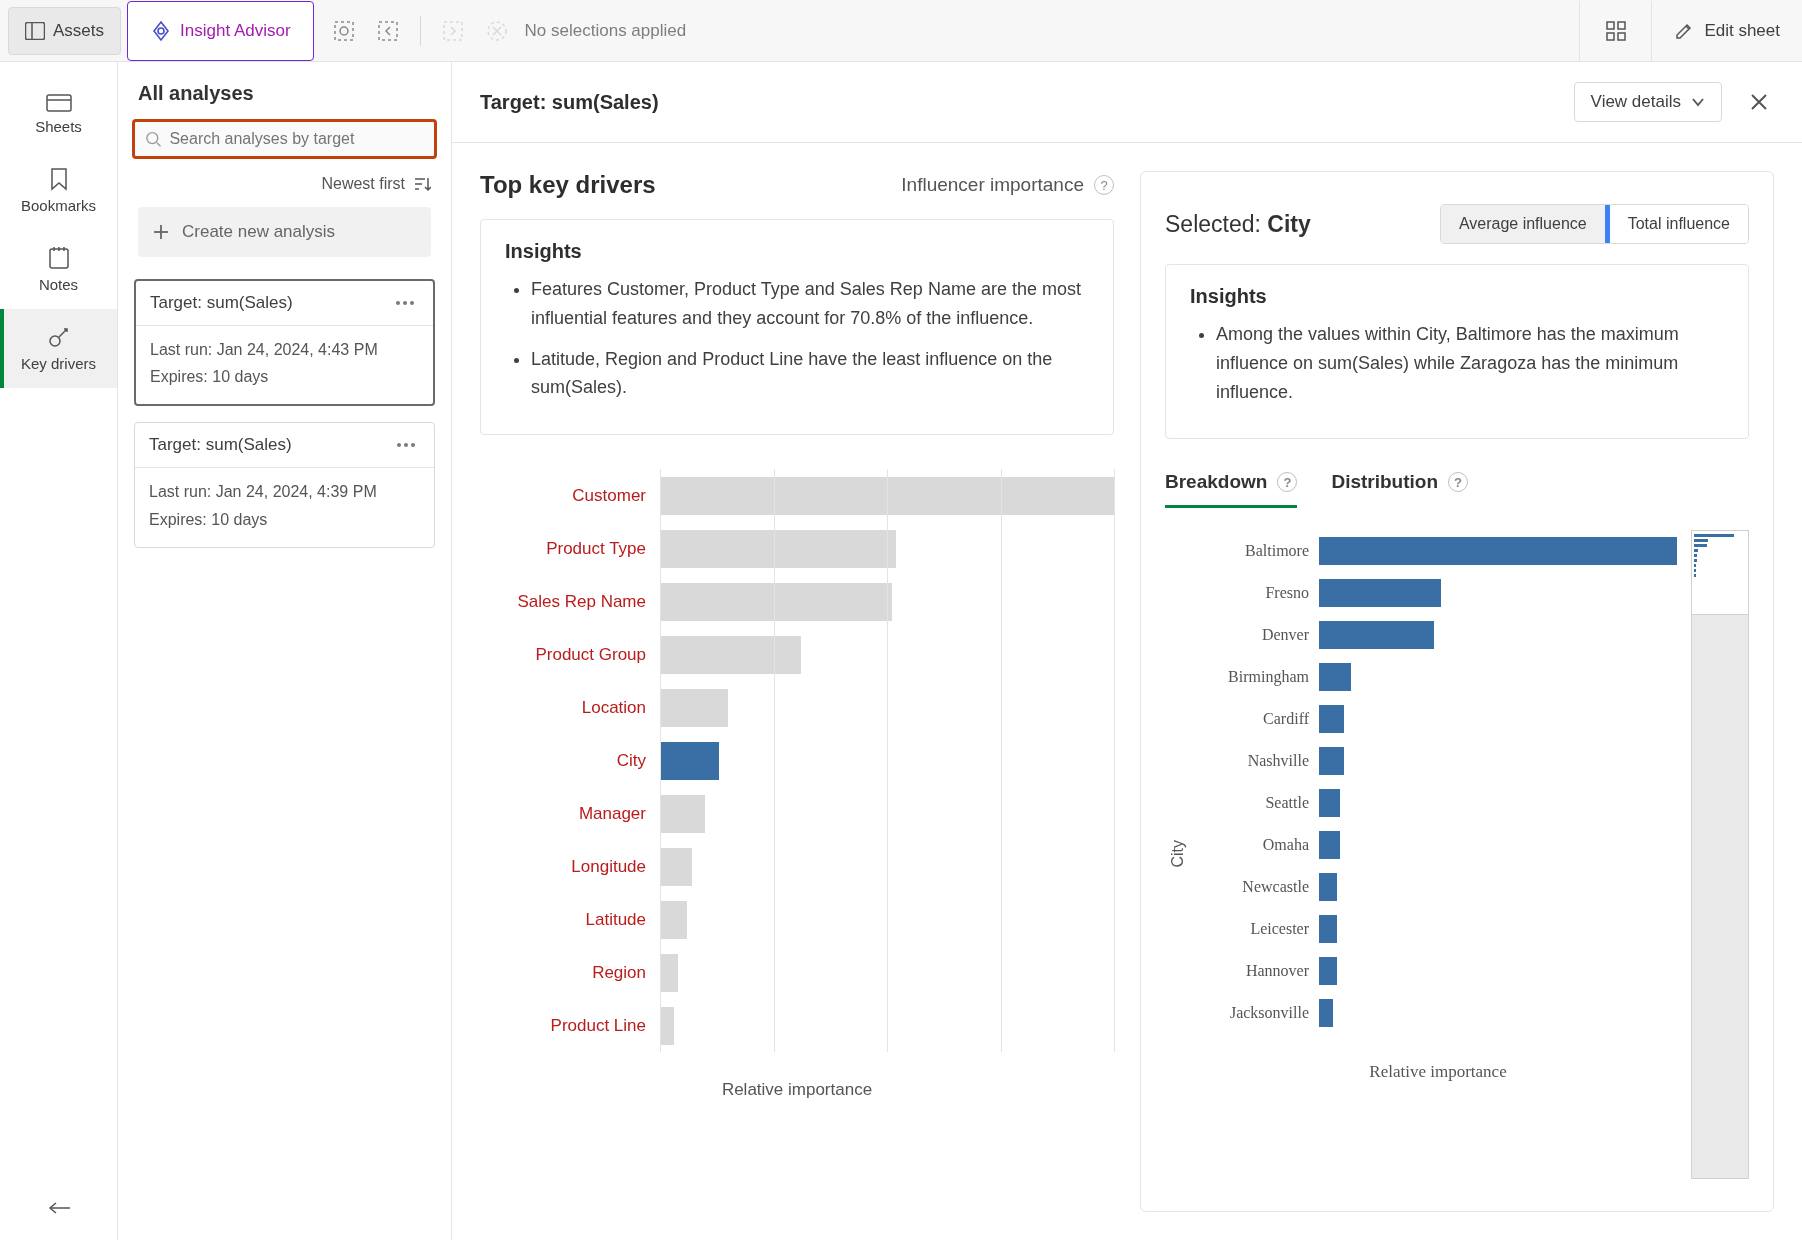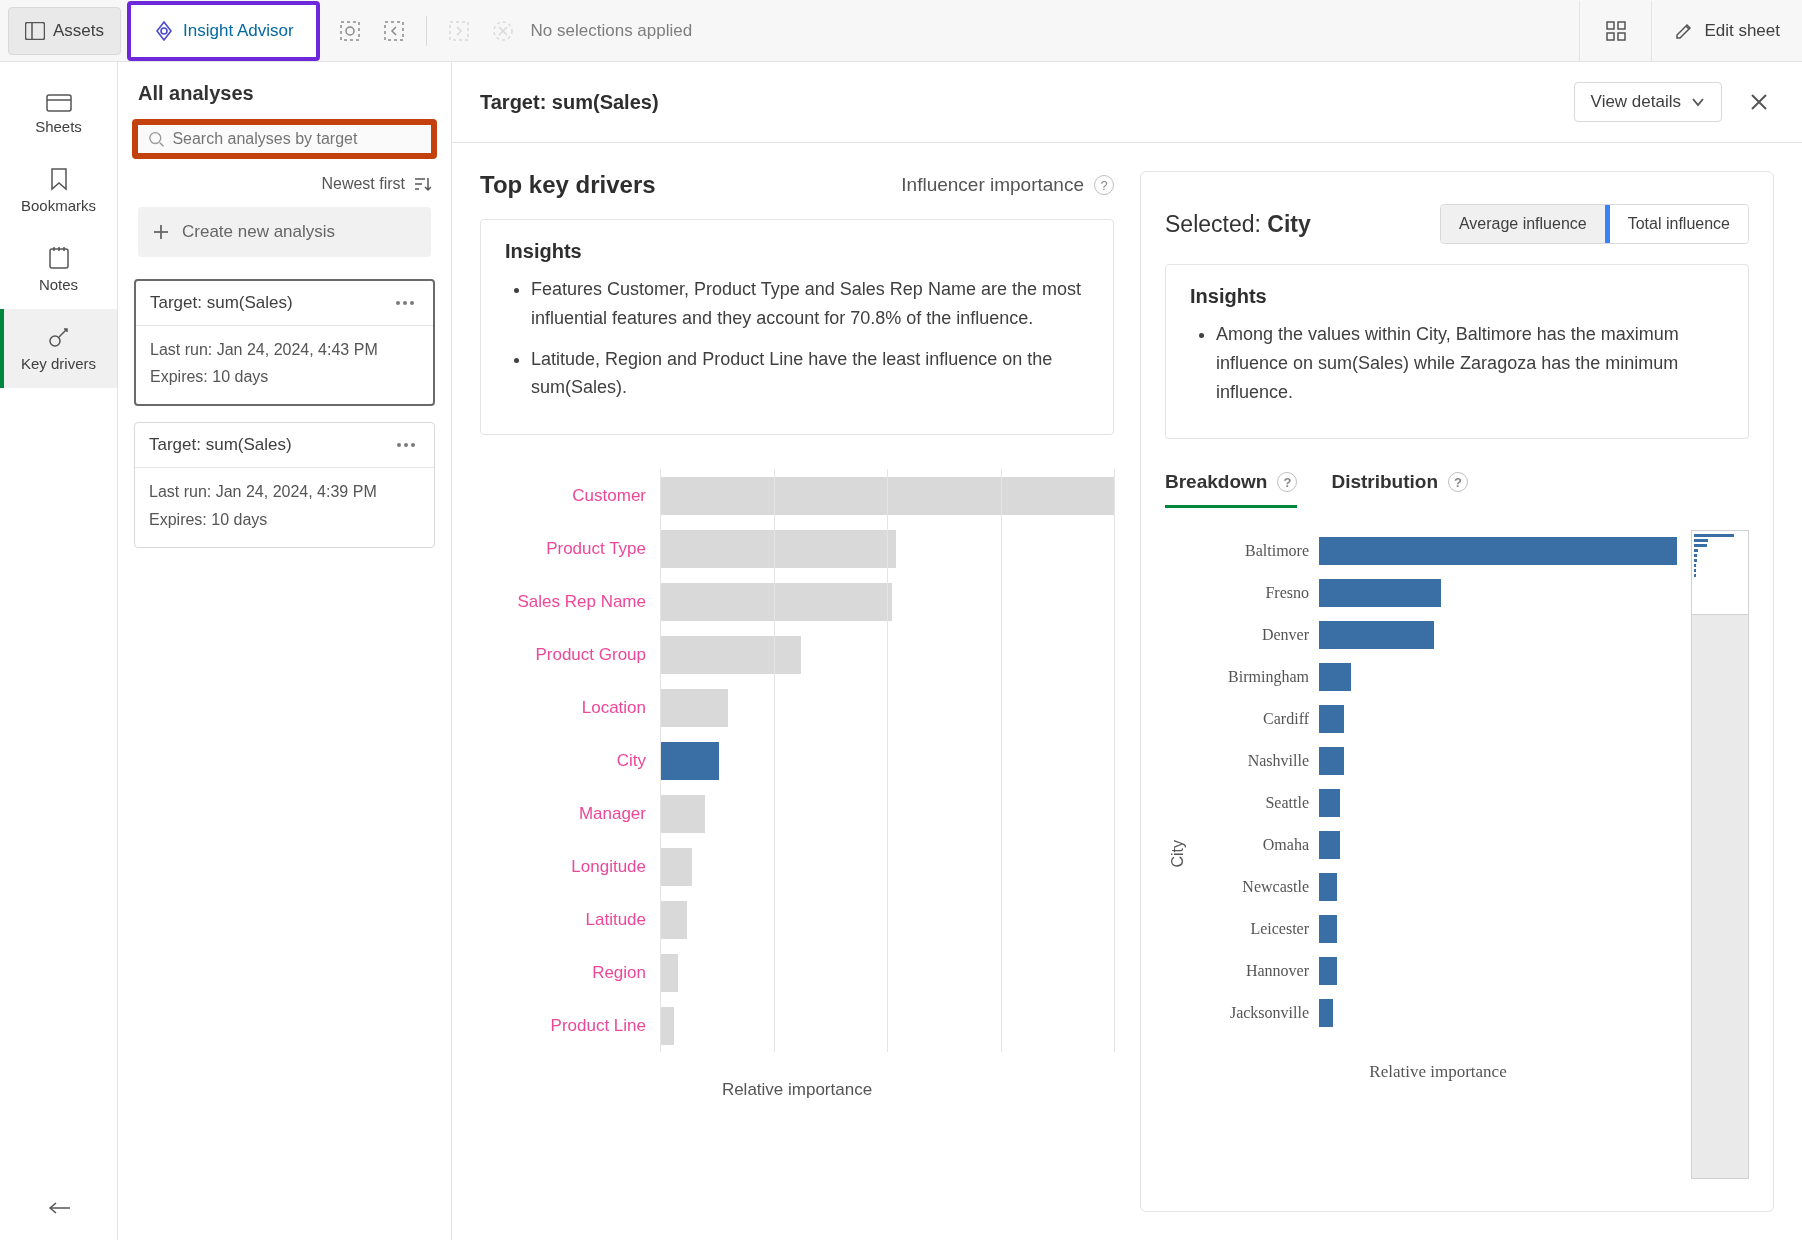--- a/index.html
+++ b/index.html
@@ -30,23 +30,23 @@
     font-size: 17px;
     color: #404040;
   }
   .assets-btn {
     background: #e9e9e9;
     border: 1px solid #d9d9d9;
     border-radius: 4px;
     margin: 0 6px 0 8px;
   }
   .insight-btn {
-    border: 4px solid #6d28d9;
+    border: 1px solid #6d28d9;
     background: #fff;
-    color: #0369a1;
+    color: #a21caf;
     border-radius: 4px;
     height: 60px;
     margin-left: 0;
     padding: 12px 22px;
   }
   .sel-icons { display: flex; align-items: center; gap: 20px; margin-left: 18px; color: #9a9a9a; }
   .sel-text { margin-left: 16px; font-size: 17px; color: #7e7e7e; }
   .spacer { flex: 1; }
   .grid-icon-btn {
     width: 72px;
@@ -116,21 +116,21 @@
     width: 334px;
     border-right: 1px solid #e4e4e4;
     padding: 14px;
     display: flex;
     flex-direction: column;
     background: #fff;
   }
   .analyses-col h3 { font-size: 20px; font-weight: 600; margin: 6px 6px 14px; color: #333; }
   .search-wrap {
     display: flex; align-items: center;
-    border: 6px solid #c2410c; border-radius: 4px;
+    border: 3px solid #c2410c; border-radius: 4px;
     background: #fafafa; height: 40px; padding: 0 10px; gap: 8px;
     color: #9a9a9a;
   }
   .search-wrap input { border: none; outline: none; background: transparent; font-size: 16px; width: 100%; color: #444; }
   .sort-row { display: flex; justify-content: flex-end; align-items: center; gap: 8px; margin: 16px 6px 14px; color: #555; font-size: 16px; }
   .create-btn {
     display: flex; align-items: center; gap: 12px;
     background: #f1f1f1; border-radius: 4px; height: 50px;
     padding: 0 14px; color: #666; font-size: 17px; cursor: pointer;
     margin: 0 6px 22px;
@@ -173,21 +173,21 @@
   .insights-box {
     border: 1px solid #e4e4e4; border-radius: 4px; padding: 20px 24px;
     margin-bottom: 34px;
   }
   .insights-box h4 { font-size: 20px; font-weight: 600; margin-bottom: 12px; color:#2e2e2e;}
   .insights-box ul { padding-left: 26px; font-size: 18px; line-height: 1.6; color: #404040; }
   .insights-box li { margin-bottom: 12px; margin-top: 12px; }
 
   .hchart { display: flex; flex-direction: column; flex:1; }
   .hchart-row { height: 53px; display:flex; align-items:center; }
-  .hchart-label { width: 180px; text-align:right; padding-right: 14px; font-size: 17px; color:#ec4899; }
+  .hchart-label { width: 180px; text-align:right; padding-right: 14px; font-size: 17px; color:#b91c1c; }
   .hchart-bar-outer { flex:1; position:relative; height:100%; display:flex; align-items:center; }
   .hchart-bar { height: 38px; background:#d9d9d9; }
   .hchart-bar.selected { background:#3a6fa6; }
   .gridline { position:absolute; top:0; bottom:0; width:1px; background:#e4e4e4; }
   .hchart-axis-label { text-align:center; font-size:17px; color:#555; margin-top: 28px; }
 
   
   .right-panel {
     width: 634px;
     border: 1px solid #e4e4e4; border-radius: 6px;

